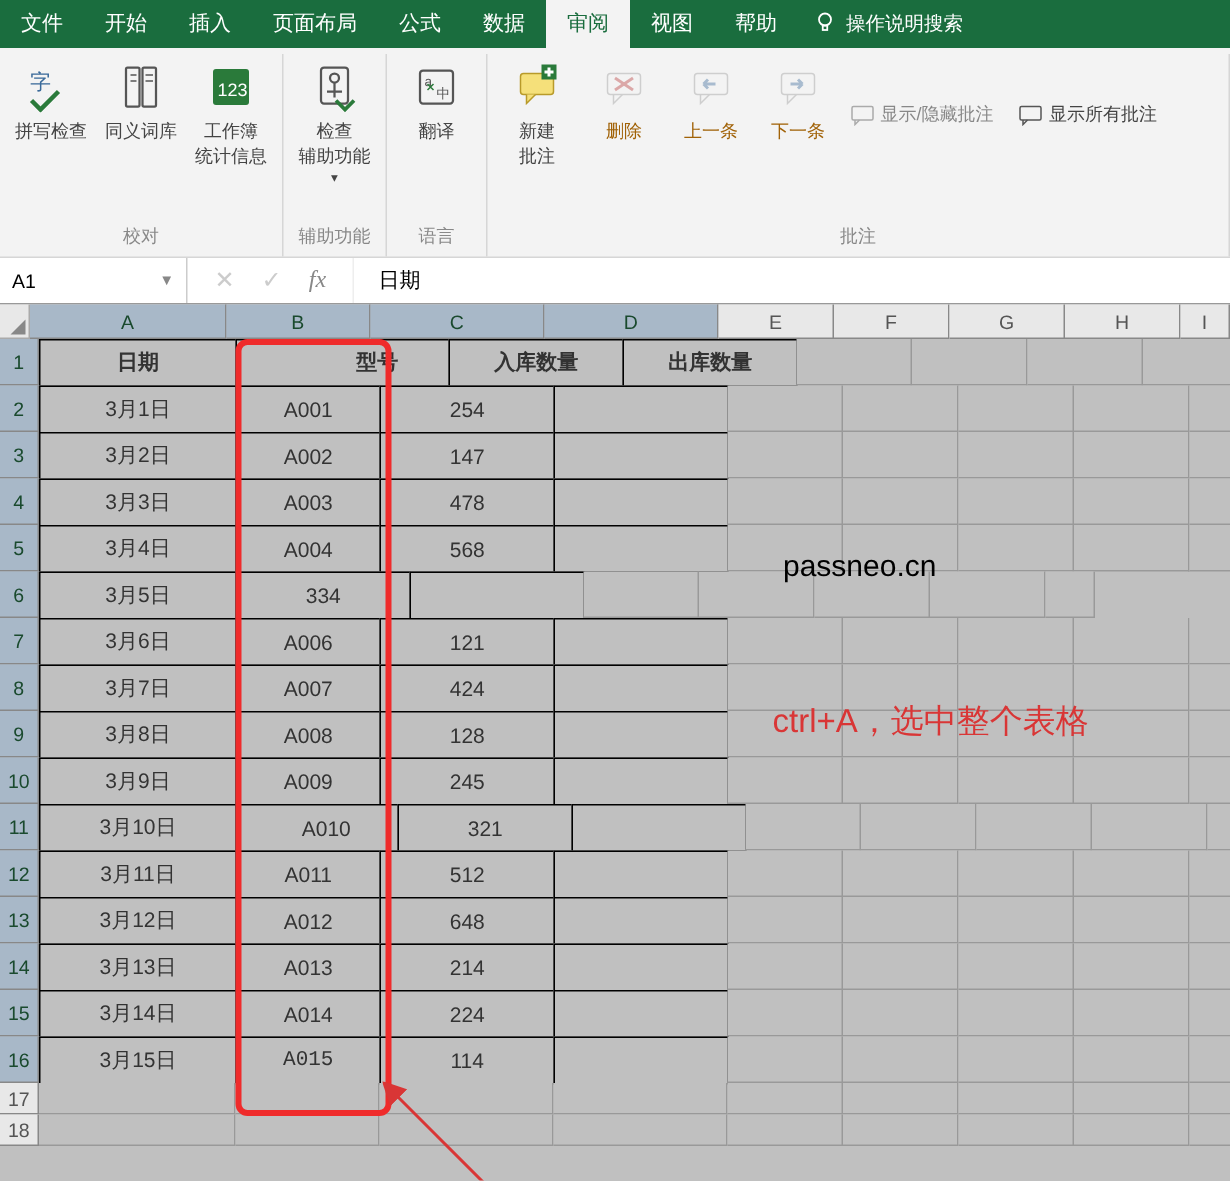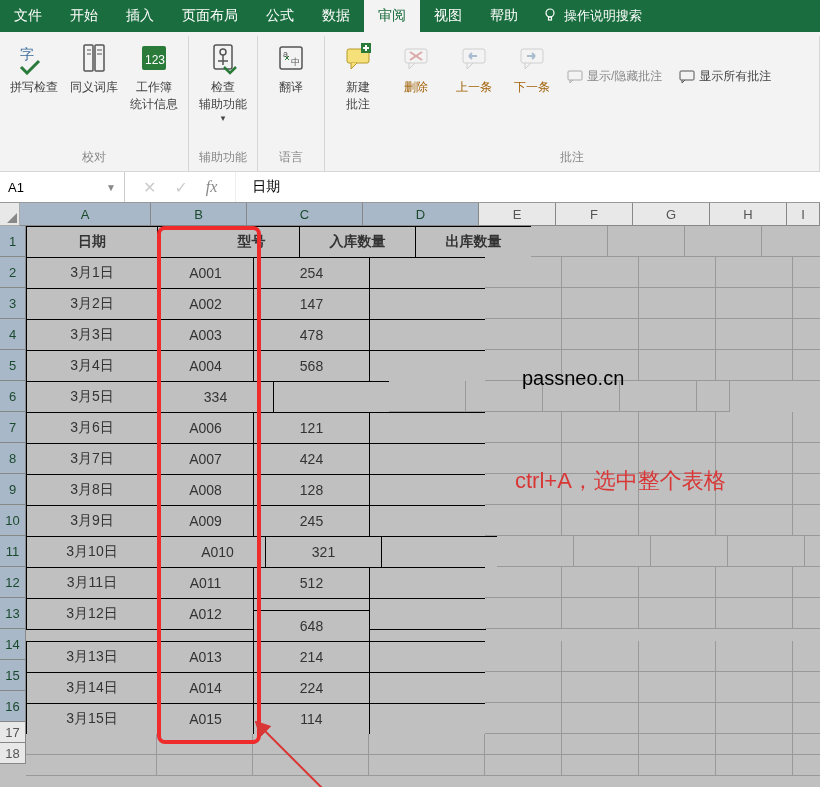--- a/index.html
+++ b/index.html
@@ -569,21 +569,21 @@
           <div class="cell data" style="width: 115px; height: 30px;"></div>
           <div class="cell" style="width: 76px; height: 30px;"></div>
           <div class="cell" style="width: 76px; height: 30px;"></div>
           <div class="cell" style="width: 76px; height: 30px;"></div>
           <div class="cell" style="width: 76px; height: 30px;"></div>
           <div class="cell" style="width: 32px; height: 30px;"></div>
         </div>
         <div class="cell-row">
           <div class="cell data" style="width: 130px; height: 30px;">3月12日</div>
           <div class="cell data" style="width: 95px; height: 30px;">A012</div>
-          <div class="cell data" style="width: 115px; height: 30px; margin-top: 12px;">648</div>
+          <div class="cell data" style="width: 115px; height: 30px;">648</div>
           <div class="cell data" style="width: 115px; height: 30px;"></div>
           <div class="cell" style="width: 76px; height: 30px;"></div>
           <div class="cell" style="width: 76px; height: 30px;"></div>
           <div class="cell" style="width: 76px; height: 30px;"></div>
           <div class="cell" style="width: 76px; height: 30px;"></div>
           <div class="cell" style="width: 32px; height: 30px;"></div>
         </div>
         <div class="cell-row">
           <div class="cell data" style="width: 130px; height: 30px;">3月13日</div>
           <div class="cell data" style="width: 95px; height: 30px;">A013</div>
@@ -601,21 +601,21 @@
           <div class="cell data" style="width: 115px; height: 30px;">224</div>
           <div class="cell data" style="width: 115px; height: 30px;"></div>
           <div class="cell" style="width: 76px; height: 30px;"></div>
           <div class="cell" style="width: 76px; height: 30px;"></div>
           <div class="cell" style="width: 76px; height: 30px;"></div>
           <div class="cell" style="width: 76px; height: 30px;"></div>
           <div class="cell" style="width: 32px; height: 30px;"></div>
         </div>
         <div class="cell-row">
           <div class="cell data" style="width: 130px; height: 30px;">3月15日</div>
-          <div class="cell data" style="width: 95px; height: 30px;">A015</div>
+          <div class="cell data" style="width: 95px; height: 30px; font-family: Liberation Mono, monospace;">A015</div>
           <div class="cell data" style="width: 115px; height: 30px;">114</div>
           <div class="cell data" style="width: 115px; height: 30px;"></div>
           <div class="cell" style="width: 76px; height: 30px;"></div>
           <div class="cell" style="width: 76px; height: 30px;"></div>
           <div class="cell" style="width: 76px; height: 30px;"></div>
           <div class="cell" style="width: 76px; height: 30px;"></div>
           <div class="cell" style="width: 32px; height: 30px;"></div>
         </div>
         <div class="cell-row">
           <div class="cell" style="width: 130px; height: 20px;"></div>

